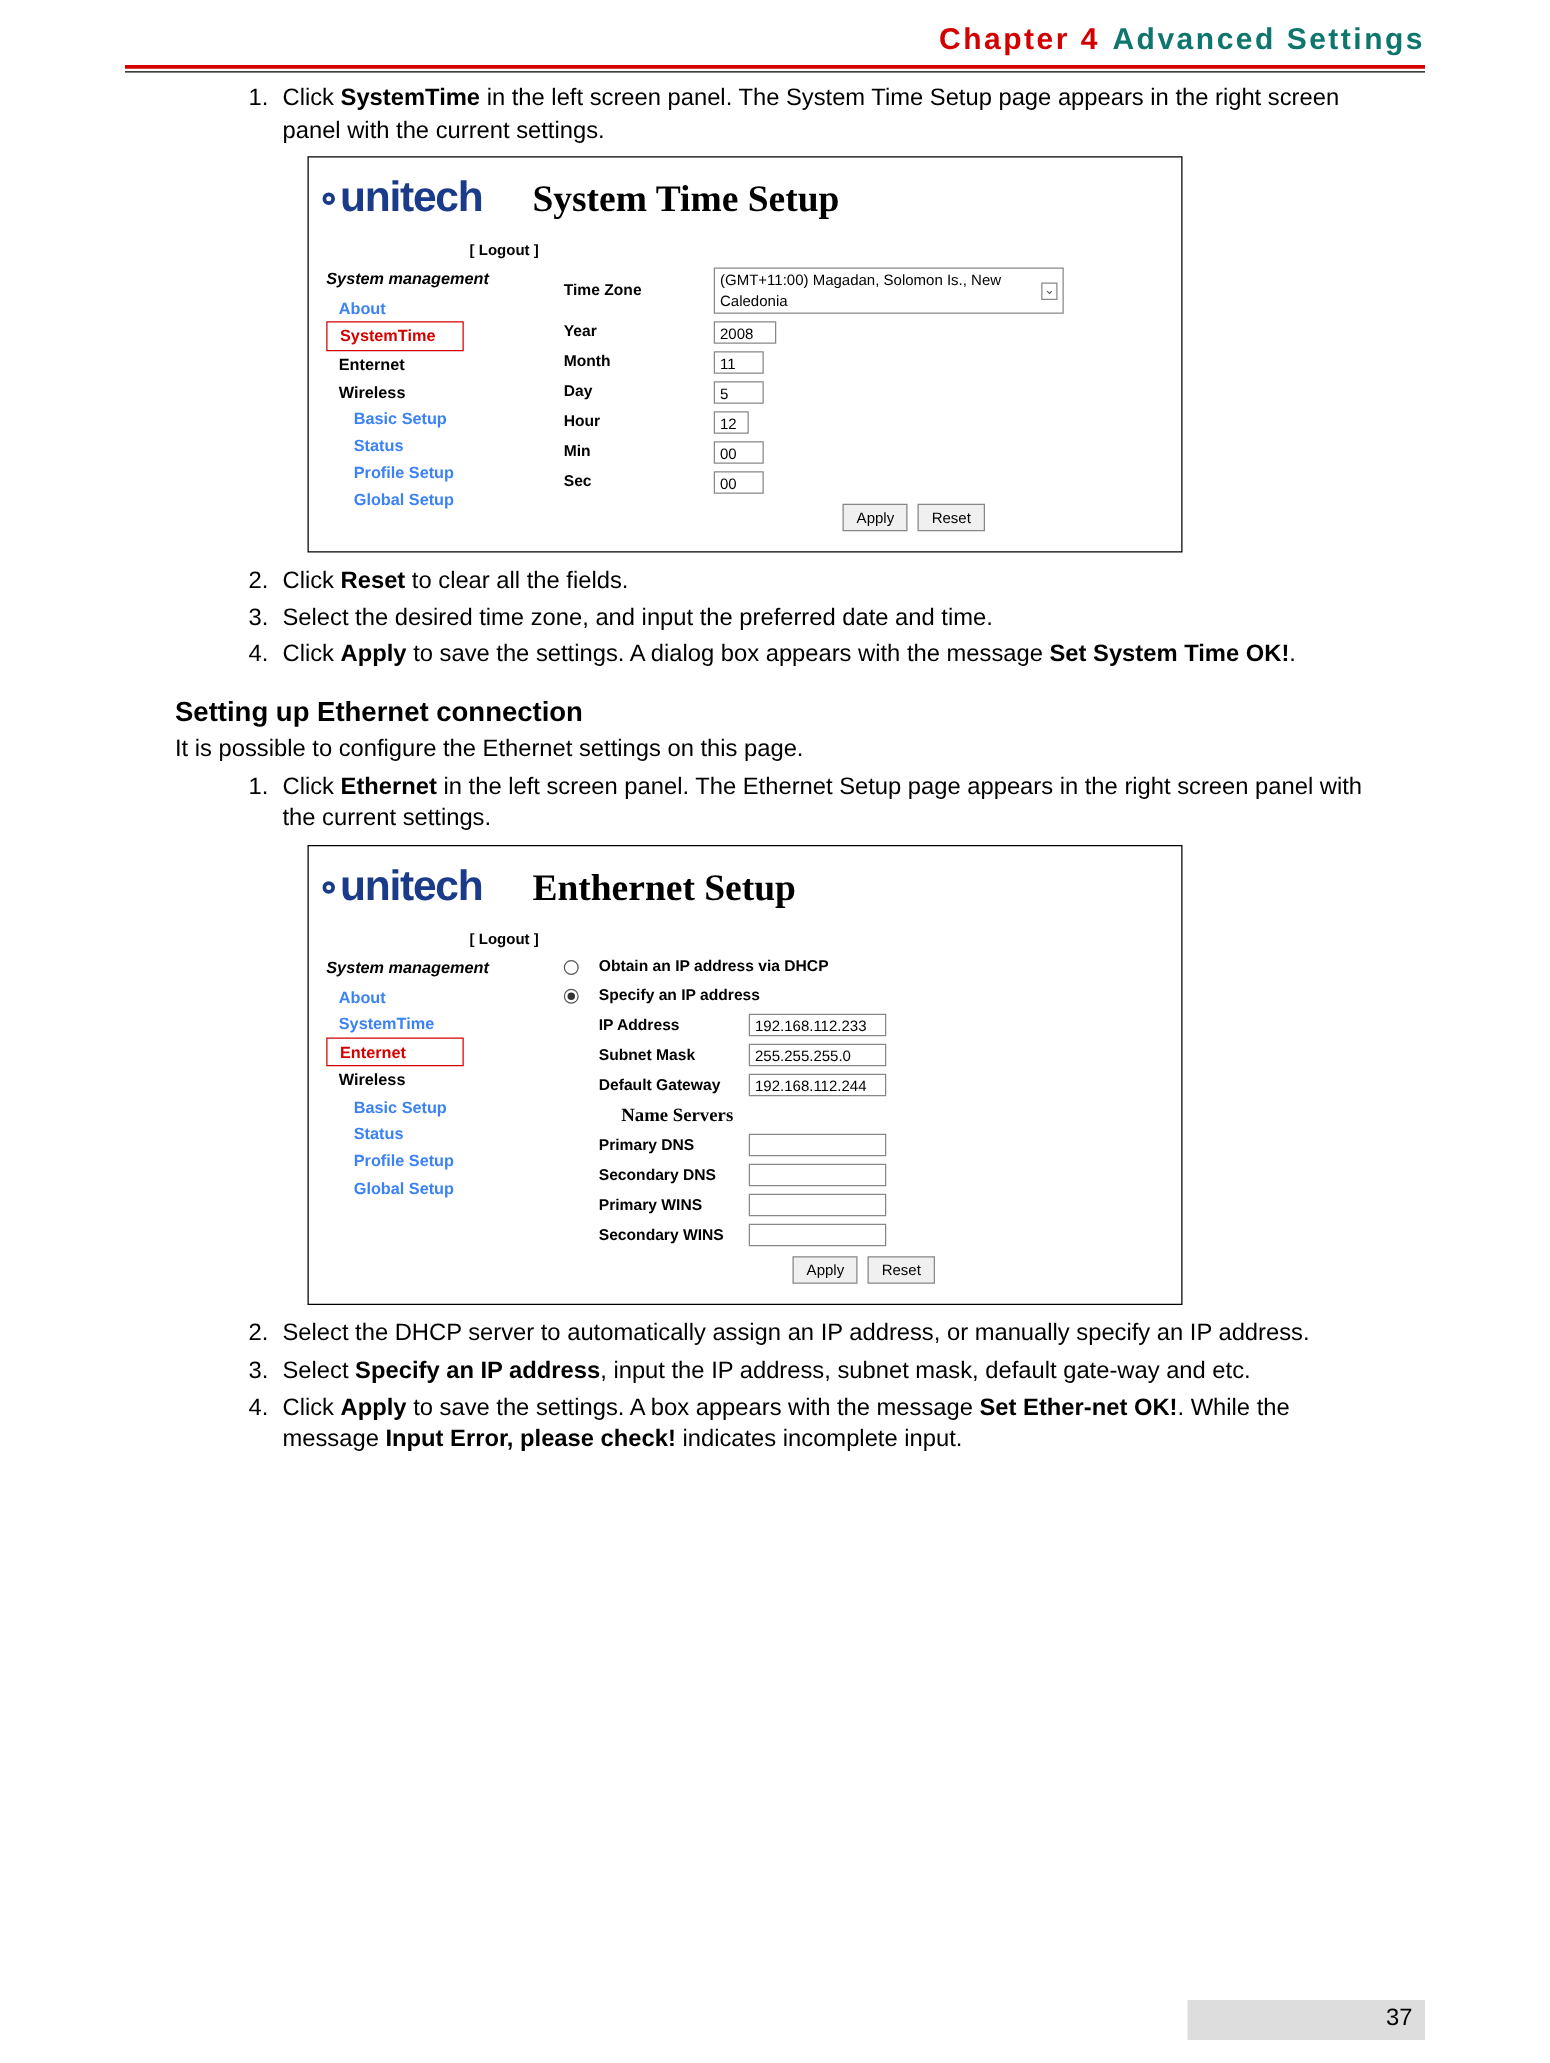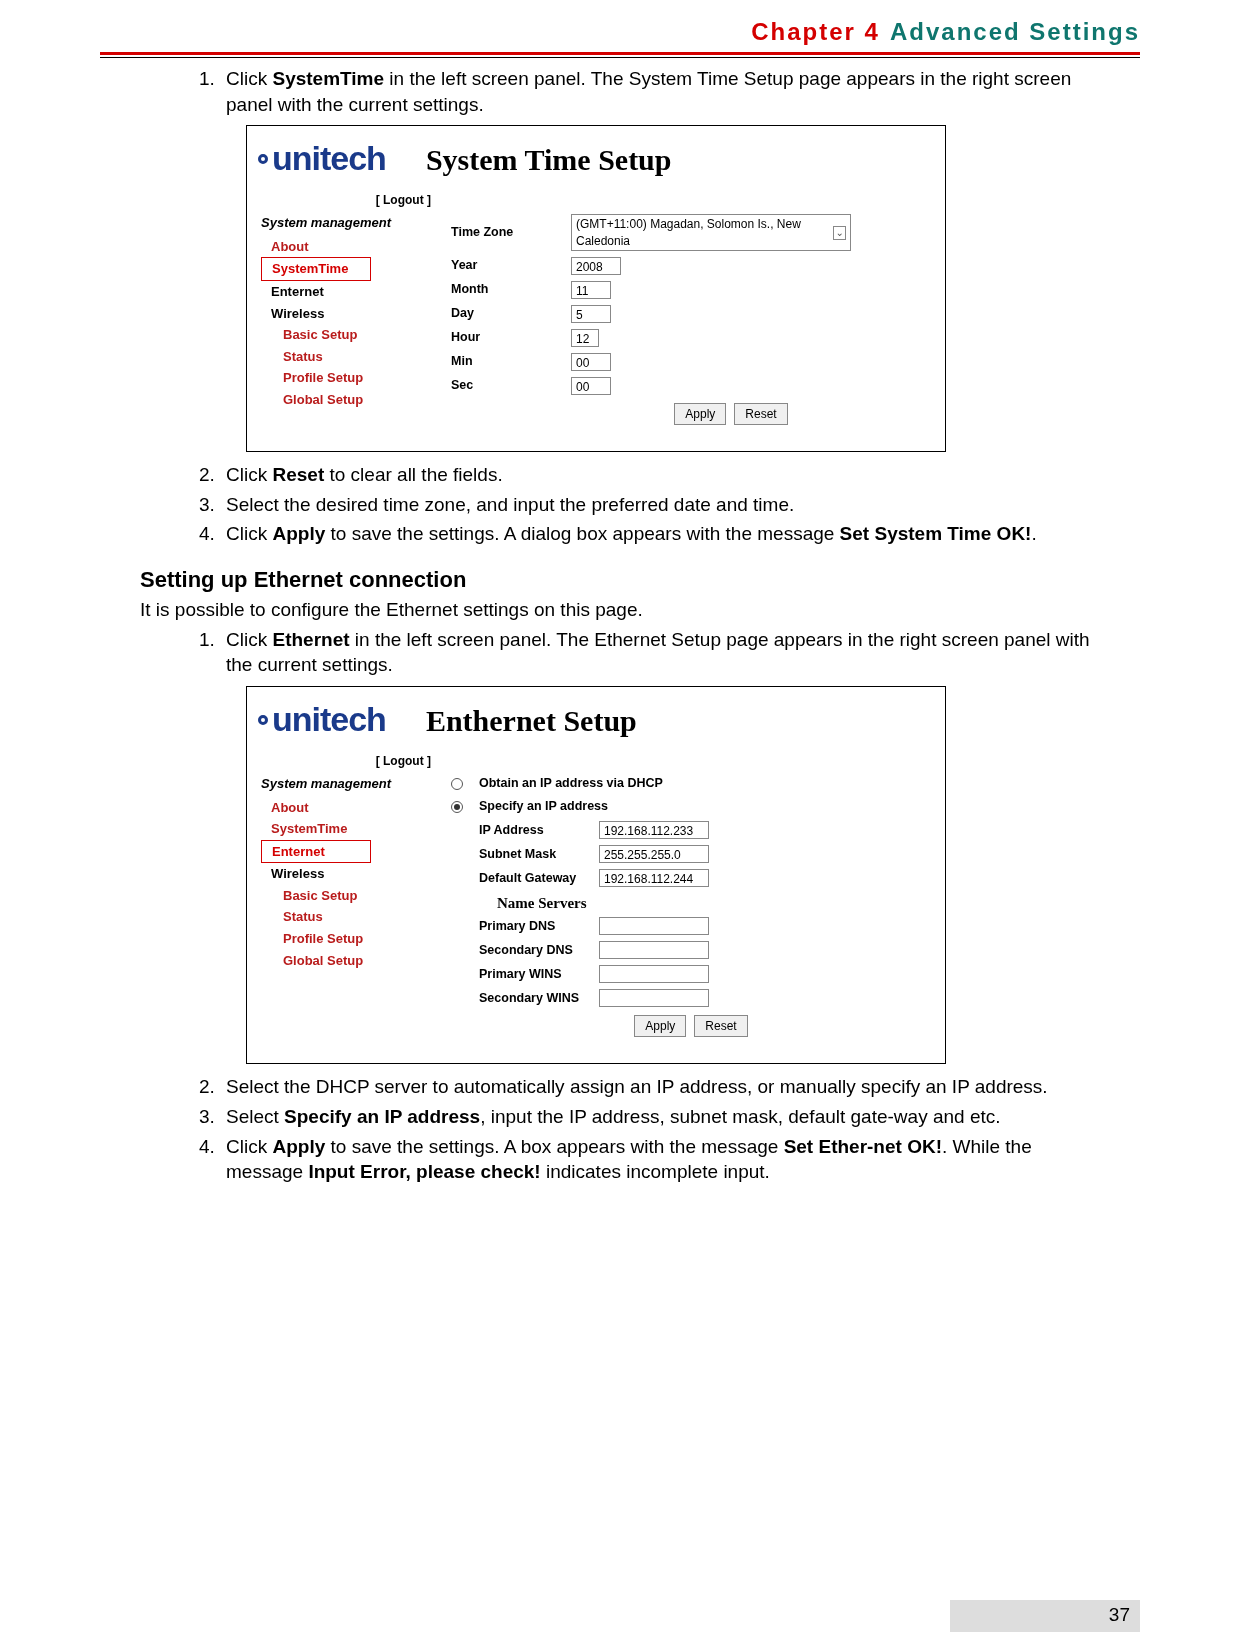--- a/index.html
+++ b/index.html
@@ -8,31 +8,31 @@
   .red-rule { height: 3px; background: #d40000; margin-bottom: 2px; }
   .thin-rule { height: 1px; background: #000; margin-bottom: 8px; }
   .hdr { display: flex; justify-content: flex-end; gap: 10px; font-weight: bold; letter-spacing: 2px; font-size: 24px; margin-bottom: 6px; }
   .hdr-chapter { color: #d40000; }
   .hdr-title { color: #0f766e; }
   .content { padding-left: 40px; padding-right: 30px; }
   ol.steps { list-style: decimal; padding-left: 80px; font-size: 19px; line-height: 1.35; }
   ol.steps li { margin-bottom: 4px; padding-left: 6px; }
   .sub-h { font-size: 22px; font-weight: bold; margin: 20px 0 6px 0; }
   .intro { font-size: 19px; margin-bottom: 6px; }
-  .screenshot { border: 1.5px solid #000; margin: 8px 0 10px 20px; width: 700px; background: #fff; padding: 10px 14px 26px 14px; }
+  .screenshot { border: 1.5px solid #000; margin: 8px 0 10px 20px; width: 700px; background: #fff; padding: 10px 14px 16px 14px; }
   .scr-top { display: flex; align-items: flex-start; gap: 40px; }
   .brand { display: flex; flex-direction: column; }
   .brand-logo { font-size: 34px; font-weight: bold; color: #1a3a8a; letter-spacing: -1px; display:flex; align-items:center; gap:4px;}
   .brand-logo .dot { width:10px;height:10px;border:3px solid #1a3a8a;border-radius:50%;display:inline-block;margin-left:-3px;}
   .scr-title { font-size: 30px; font-weight: bold; font-family: "Times New Roman", serif; margin-top:4px;}
   .logout { font-size: 12px; font-weight: bold; text-align: right; margin-top: 10px; }
   .scr-body { display: flex; gap: 30px; margin-top: 6px; font-size: 13px; }
   .nav { width: 160px; }
   .nav-h { font-weight: bold; font-size: 13px; margin-bottom: 4px; font-style: italic; }
-  .nav-item { font-weight: bold; color: #b91c1c; padding: 2px 0 2px 10px; }
+  .nav-item { font-weight: bold; color: #3b82f6; padding: 2px 0 2px 10px; }
   .nav-item.sub { padding-left: 22px; }
   .nav-item.sel { border: 1.5px solid #d40000; color: #d40000; display:inline-block; min-width:110px;}
   .form { flex:1; }
   .frow { display: flex; align-items: center; margin-bottom: 6px; gap: 10px; }
   .flabel { font-weight: bold; width: 110px; font-size: 12.5px; }
   .finput { border: 1px solid #888; padding: 1px 4px; font-size: 12px; background: #fff; height:18px;}
   .fselect { border: 1px solid #888; padding: 1px 4px; font-size: 12px; width: 280px; background:#fff; display:flex; justify-content:space-between; align-items:center;}
   .chev { width:14px;height:14px;border:1px solid #888;display:flex;align-items:center;justify-content:center;font-size:10px;color:#555;margin-left:6px;}
   .btn-row { display: flex; gap: 8px; justify-content: center; margin-top: 8px; padding-left:80px;}
   .btn { border: 1px solid #888; padding: 2px 10px; font-size: 12px; background: #f0f0f0; }

